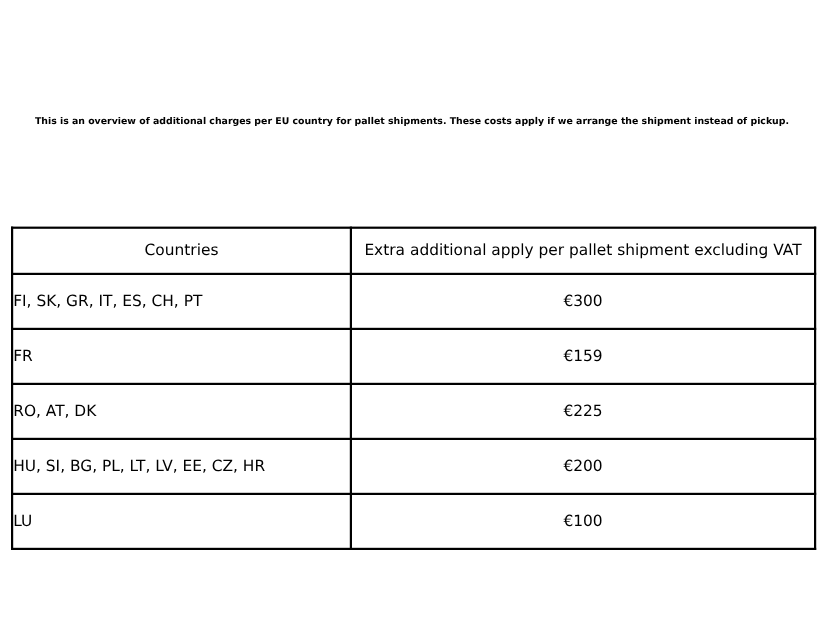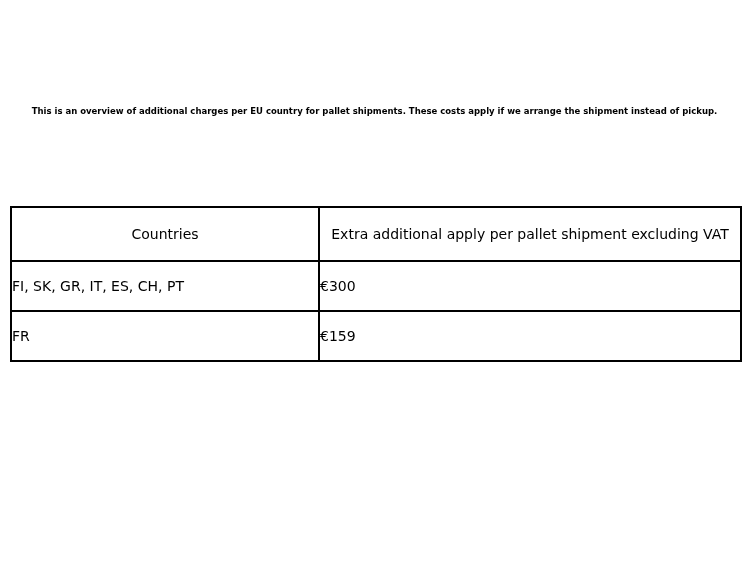--- a/index.html
+++ b/index.html
@@ -39,33 +39,33 @@
   }
   table.charges th,
   table.charges td {
     border: 2px solid #000000;
     padding: 0;
     vertical-align: middle;
     background: #ffffff;
   }
   table.charges col.col-countries { width: 308px; }
   table.charges col.col-costs     { width: 422px; }
-  tr.header-row { height: 54px; }
+  tr.header-row { height: 42px; }
   tr.data-row   { height: 50px; }
   th.countries-header,
   th.costs-header {
     font-weight: normal;
     text-align: center;
   }
   td.countries-cell {
     text-align: left;
     padding-left: 30px;
   }
   td.cost-cell {
-    text-align: left;
+    text-align: center;
     padding-left: 40px;
   }
 </style>
 </head>
 <body>
 
 <div class="page">
 
   <p class="intro">This is an overview of additional charges per EU country for pallet shipments. These costs apply if we arrange the shipment instead of pickup.</p>
 
@@ -82,16 +82,28 @@
     </thead>
     <tbody>
       <tr class="data-row">
         <td class="countries-cell">FI, SK, GR, IT, ES, CH, PT</td>
         <td class="cost-cell">€300</td>
       </tr>
       <tr class="data-row">
         <td class="countries-cell">FR</td>
         <td class="cost-cell">€159</td>
       </tr>
+      <tr class="data-row">
+        <td class="countries-cell">RO, AT, DK</td>
+        <td class="cost-cell">€225</td>
+      </tr>
+      <tr class="data-row">
+        <td class="countries-cell">HU, SI, BG, PL, LT, LV, EE, CZ, HR</td>
+        <td class="cost-cell">€200</td>
+      </tr>
+      <tr class="data-row">
+        <td class="countries-cell">LU</td>
+        <td class="cost-cell">€100</td>
+      </tr>
     </tbody>
   </table>
 
 </div>
 
 </body></html>

